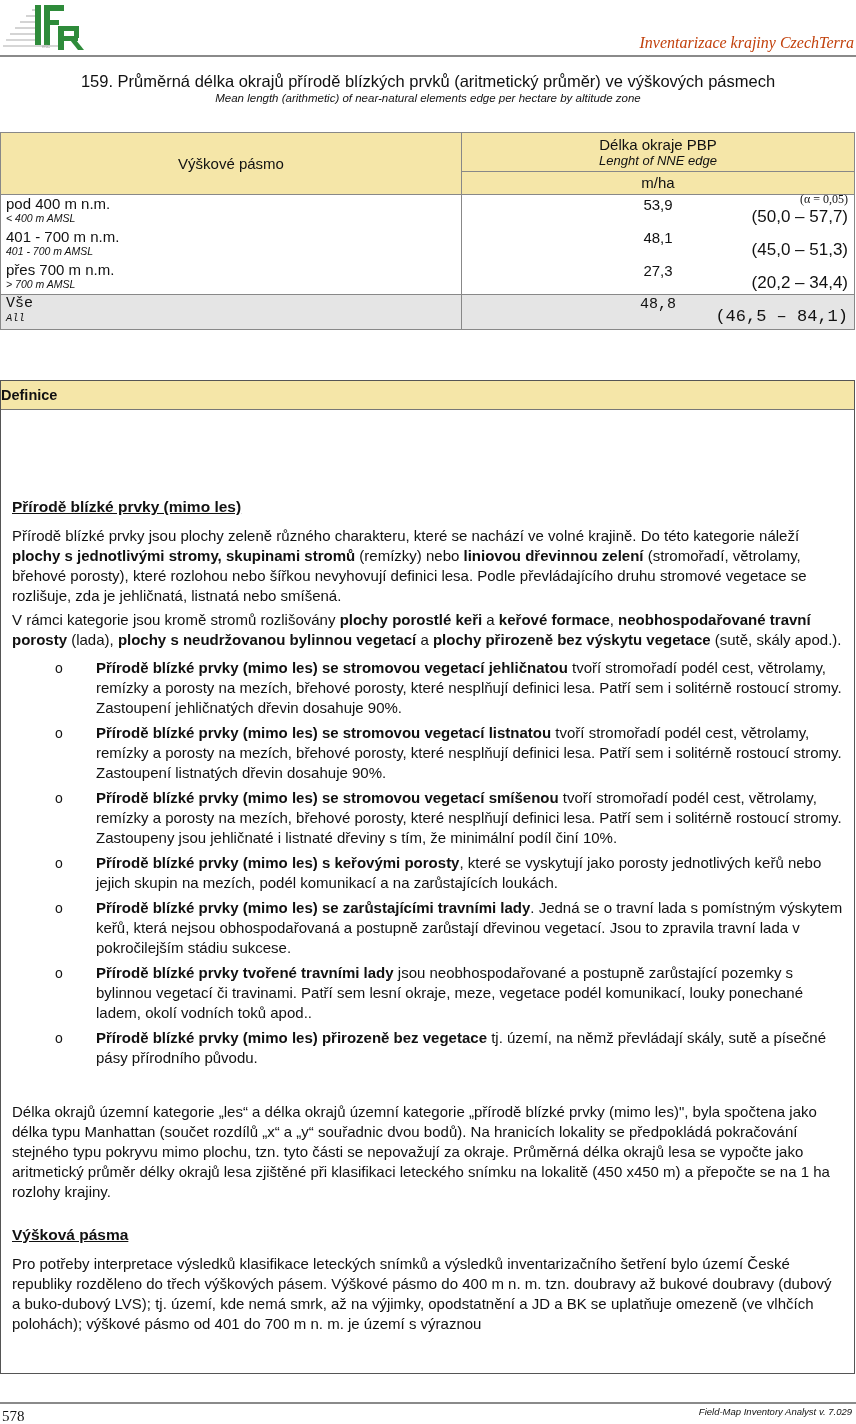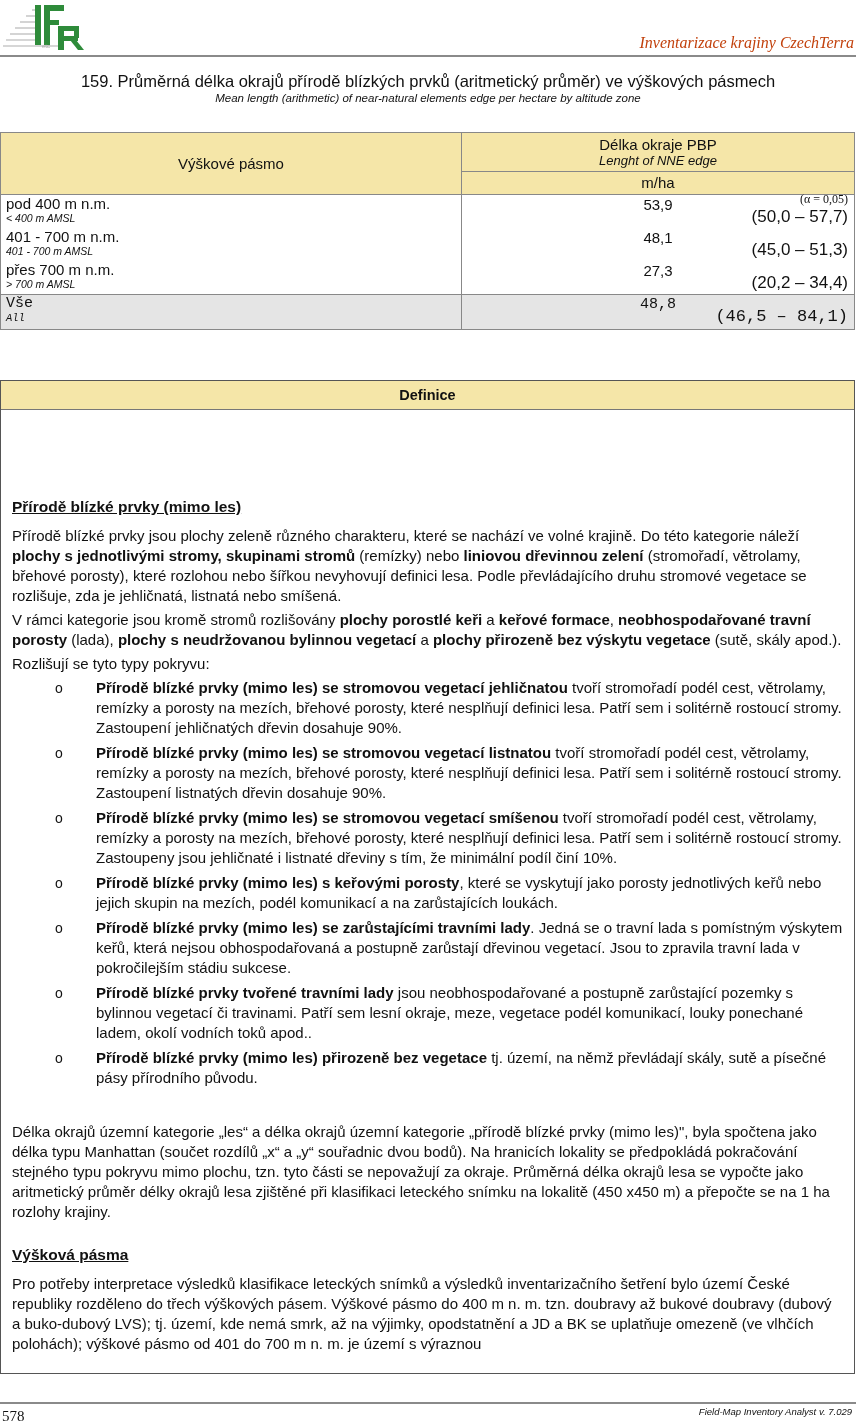--- a/index.html
+++ b/index.html
@@ -31,21 +31,21 @@
   .row-label { padding-left:5px !important; vertical-align:top; height:33px; }
   .row-label .main { font-size:15px; display:block; line-height:17px; }
   .row-label .sub { font-size:10.5px; font-style:italic; display:block; line-height:13px; }
   .row-val { position:relative; vertical-align:top; }
   .val-mean { position:absolute; left:0; right:0; text-align:center; top:1px; font-size:15px; }
   .val-ci { position:absolute; right:6px; top:12px; font-size:17px; }
   .total { background:#e5e5e5;font-family:Liberation Mono, monospace; }
   .total td { height:34px; }
 
   .def-box { position:absolute; left:0; top:380px; width:853px; height:992px; border:1.5px solid #555; }
-  .def-header { background:#f5e6a8; height:28px; border-bottom:1.5px solid #777; text-align:center; font-weight:bold; font-size:14.5px; line-height:28px; }
+  .def-header { background:#f5e6a8; height:28px; border-bottom:1.5px solid #777; font-weight:bold; font-size:14.5px; line-height:28px; }
   .def-content { padding:0 10px 0 11px; font-size:15px; line-height:20px;margin-top:47px; }
   .section-heading { font-weight:bold; text-decoration:underline; font-size:15.5px; margin:0; }
   .para { margin:0; }
   .bullets { list-style:none; margin:0; padding:0; }
   .bullets li { position:relative; padding-left:84px; margin-bottom:5px; }
   .bullet-mark { position:absolute; left:43px; top:0; font-size:14px; }
   b { font-weight:bold; }
 
   .footer-rule { position:absolute; left:0; top:1402px; width:856px; height:2px; background:#8a8a8a; }
   .page-num { position:absolute; left:2px; top:1408px; font-family:"Liberation Serif", serif; font-size:15px; }
@@ -144,21 +144,20 @@
 <div class="def-box">
   <div class="def-header">Definice</div>
   <div class="def-content">
     <div style="height:40px"></div>
     <p class="section-heading">Přírodě blízké prvky (mimo les)</p>
     <div style="height:9px"></div>
     <p class="para"><span>Přírodě blízké prvky jsou plochy zeleně různého charakteru, které se nachází ve volné krajině. Do této kategorie náleží </span><b>plochy s jednotlivými stromy, skupinami stromů</b><span> (remízky) nebo </span><b>liniovou dřevinnou zelení</b><span> (stromořadí, větrolamy, břehové porosty), které rozlohou nebo šířkou nevyhovují definici lesa. Podle převládajícího druhu stromové vegetace se rozlišuje, zda je jehličnatá, listnatá nebo smíšená.</span></p>
     <div style="height:4px"></div>
     <p class="para"><span>V rámci kategorie jsou kromě stromů rozlišovány </span><b>plochy porostlé keři</b><span> a </span><b>keřové formace</b><span>, </span><b>neobhospodařované travní porosty</b><span> (lada), </span><b>plochy s neudržovanou bylinnou vegetací</b><span> a </span><b>plochy přirozeně bez výskytu vegetace</b><span> (sutě, skály apod.).</span></p>
     <div style="height:4px"></div>
-    <p class="para">Rozlišují se tyto typy pokryvu:</p>
     <div style="height:4px"></div>
     <ul class="bullets">
         <li><span class="bullet-mark">o</span><b>Přírodě blízké prvky (mimo les) se stromovou vegetací jehličnatou</b><span> tvoří stromořadí podél cest, větrolamy, remízky a porosty na mezích, břehové porosty, které nesplňují definici lesa. Patří sem i solitérně rostoucí stromy. Zastoupení jehličnatých dřevin dosahuje 90%.</span></li>
         <li><span class="bullet-mark">o</span><b>Přírodě blízké prvky (mimo les) se stromovou vegetací listnatou</b><span> tvoří stromořadí podél cest, větrolamy, remízky a porosty na mezích, břehové porosty, které nesplňují definici lesa. Patří sem i solitérně rostoucí stromy. Zastoupení listnatých dřevin dosahuje 90%.</span></li>
         <li><span class="bullet-mark">o</span><b>Přírodě blízké prvky (mimo les) se stromovou vegetací smíšenou</b><span> tvoří stromořadí podél cest, větrolamy, remízky a porosty na mezích, břehové porosty, které nesplňují definici lesa. Patří sem i solitérně rostoucí stromy. Zastoupeny jsou jehličnaté i listnaté dřeviny s tím, že minimální podíl činí 10%.</span></li>
         <li><span class="bullet-mark">o</span><b>Přírodě blízké prvky (mimo les) s keřovými porosty</b><span>, které se vyskytují jako porosty jednotlivých keřů nebo jejich skupin na mezích, podél komunikací a na zarůstajících loukách.</span></li>
         <li><span class="bullet-mark">o</span><b>Přírodě blízké prvky (mimo les) se zarůstajícími travními lady</b><span>. Jedná se o travní lada s pomístným výskytem keřů, která nejsou obhospodařovaná a postupně zarůstají dřevinou vegetací. Jsou to zpravila travní lada v pokročilejším stádiu sukcese.</span></li>
         <li><span class="bullet-mark">o</span><b>Přírodě blízké prvky tvořené travními lady</b><span> jsou neobhospodařované a postupně zarůstající pozemky s bylinnou vegetací či travinami. Patří sem lesní okraje, meze, vegetace podél komunikací, louky ponechané ladem, okolí vodních toků apod..</span></li>
         <li><span class="bullet-mark">o</span><b>Přírodě blízké prvky (mimo les) přirozeně bez vegetace</b><span> tj. území, na němž převládají skály, sutě a písečné pásy přírodního původu.</span></li>
       </ul>

